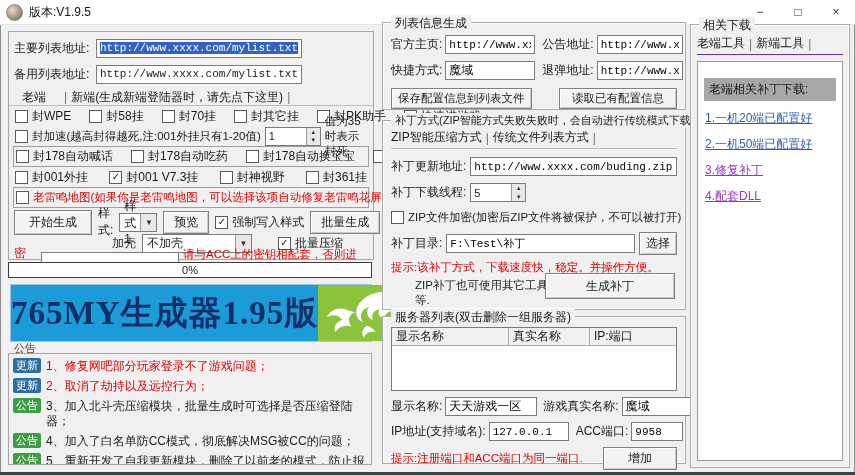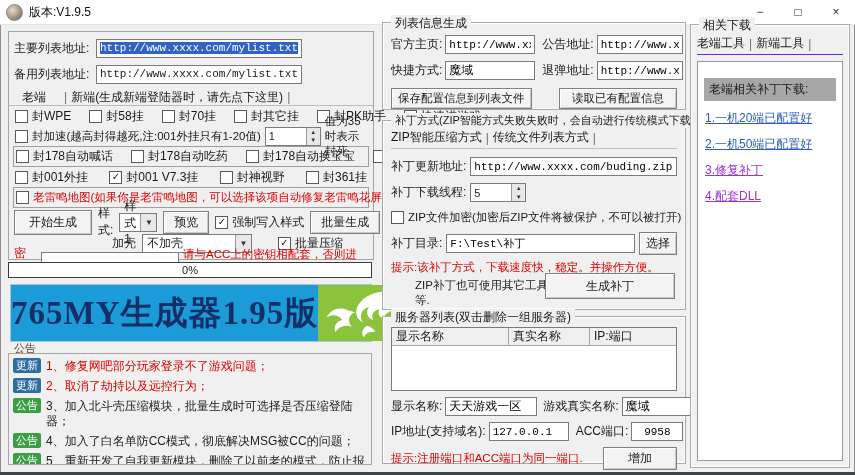--- a/index.html
+++ b/index.html
@@ -342,21 +342,21 @@
   <div class="mrow" style="margin-top:6px;gap:3px;">
     <span class="lbl">显示名称:</span>
     <input class="inp cjk" style="width: 84px;" value="天天游戏一区">
     <span class="lbl" style="margin-left:3px;">游戏真实名称:</span>
     <input class="inp cjk" style="width: 62px;" value="魔域">
   </div>
   <div class="mrow" style="margin-top:6px;gap:3px;">
     <span class="lbl">IP地址(支持域名):</span>
     <input class="inp" style="width: 72px;" value="127.0.0.1">
     <span class="lbl" style="margin-left:4px;">ACC端口:</span>
-    <input class="inp" style="width: 44px; text-align: center;" value="9958">
+    <input class="inp" style="width: 44px;" value="9958">
   </div>
   <div class="mrow" style="margin-top:6px;gap:8px;">
     <span class="red" style="font-size:11.5px;flex:1;">提示:注册端口和ACC端口为同一端口.</span>
     <span class="btn" style="width:52px;">增加</span>
   </div>
 </div>
 
 <div class="grp" style="left:690px;top:24px;width:158px;height:442px;">
   <span class="legend">相关下载</span>
   <div class="mrow" style="margin:10px 6px 0 6px;border-bottom:1px solid #6d28d9;padding-bottom:2px;">

